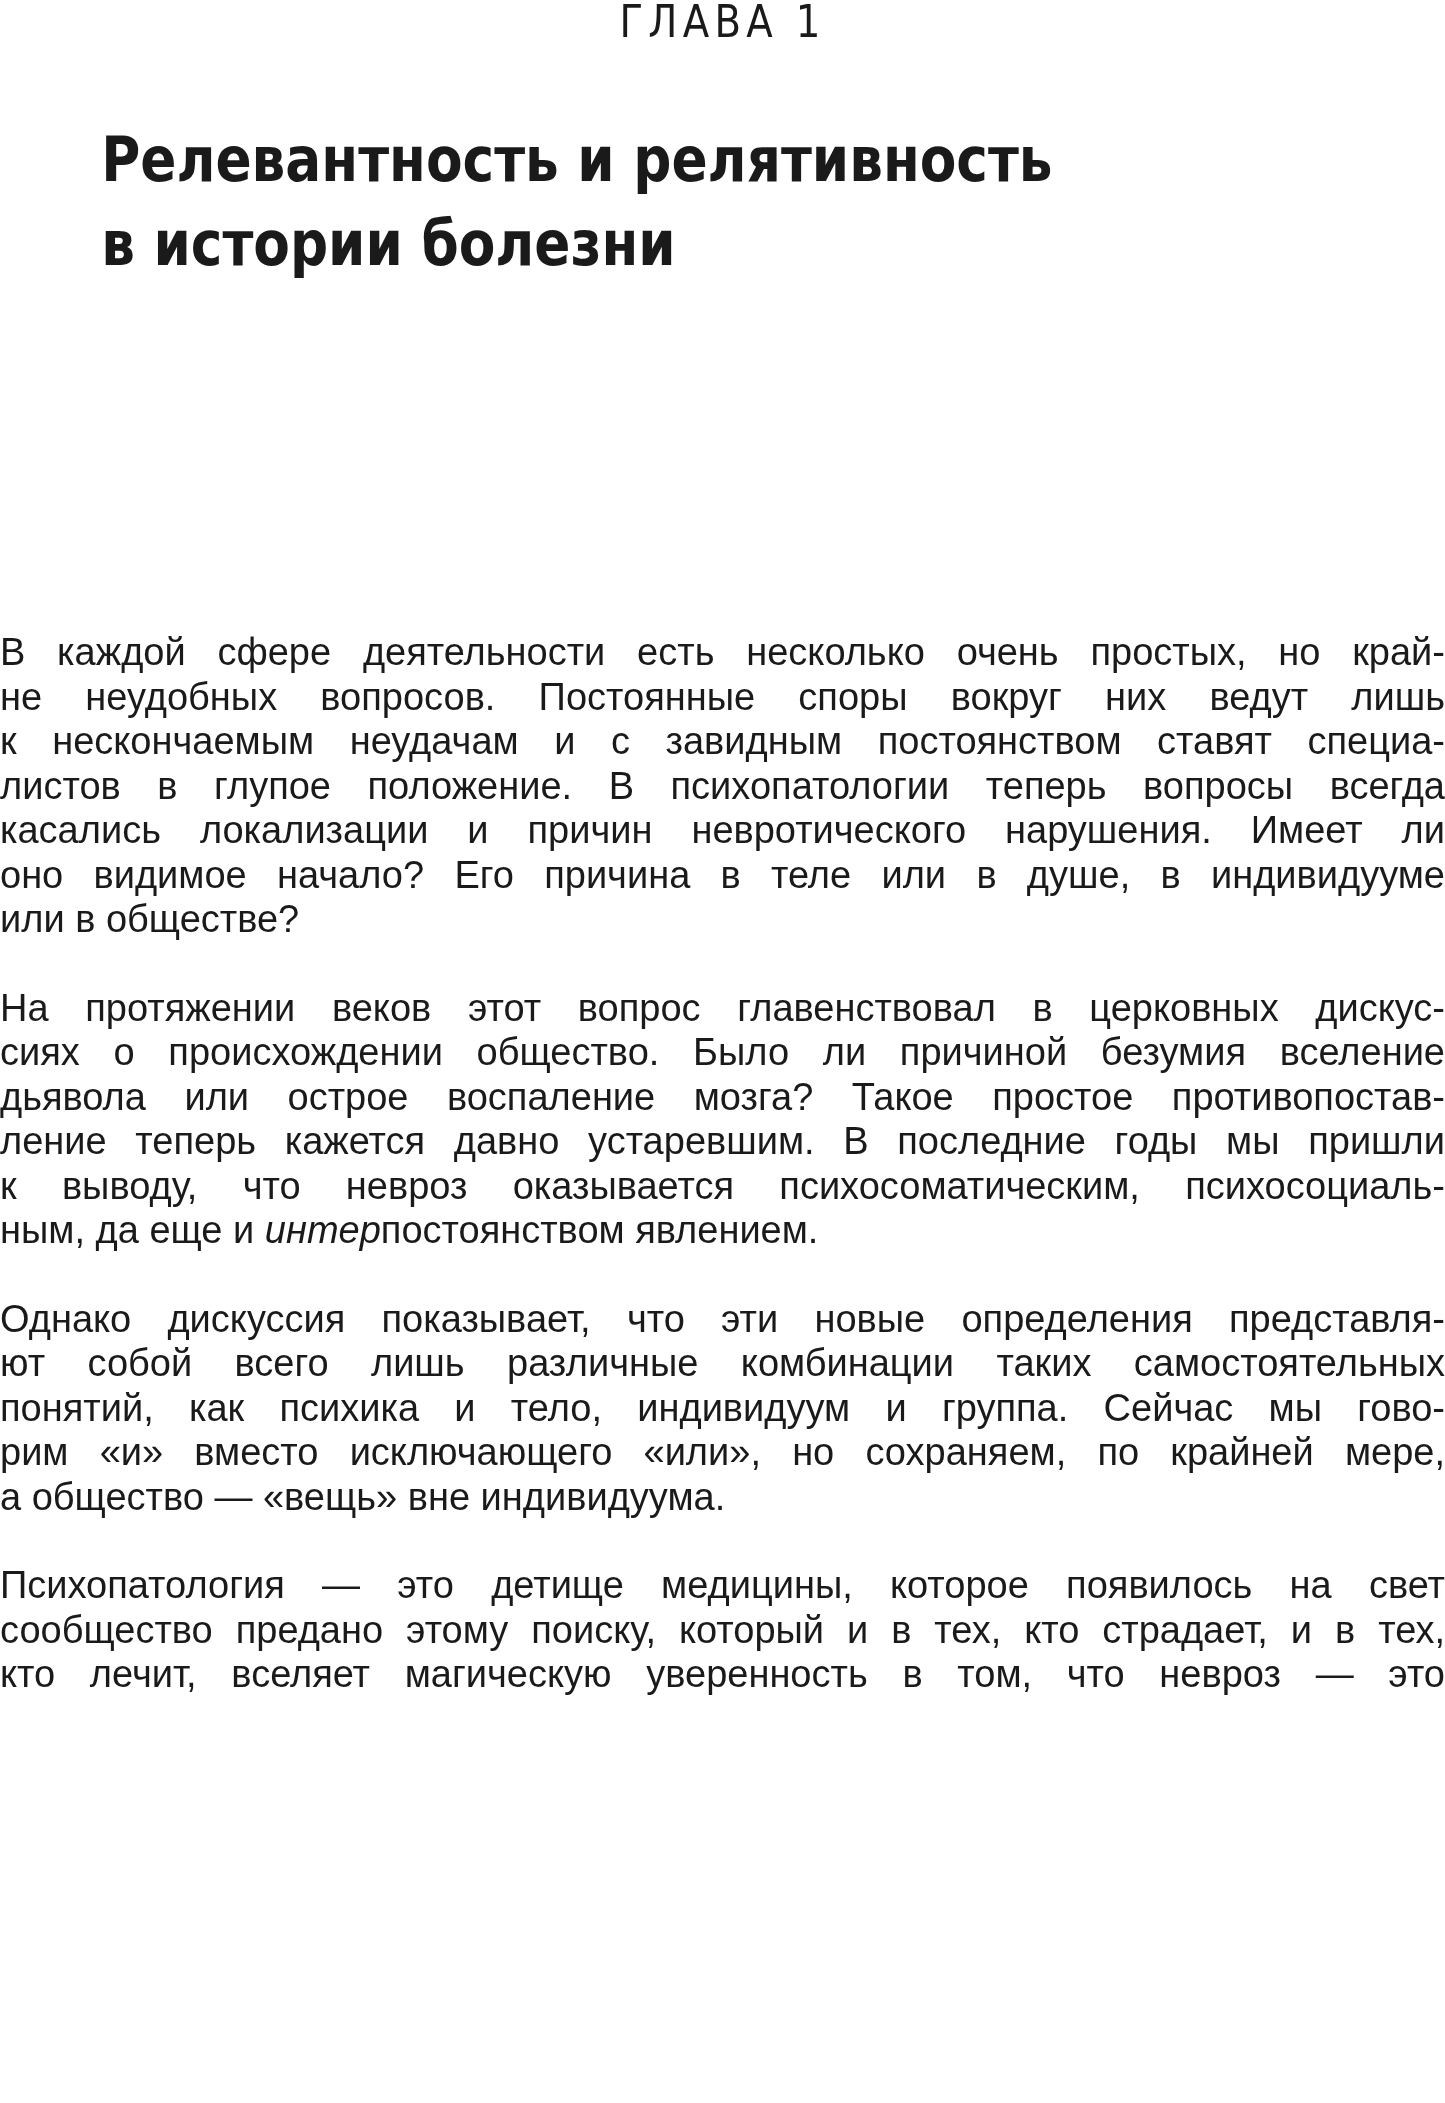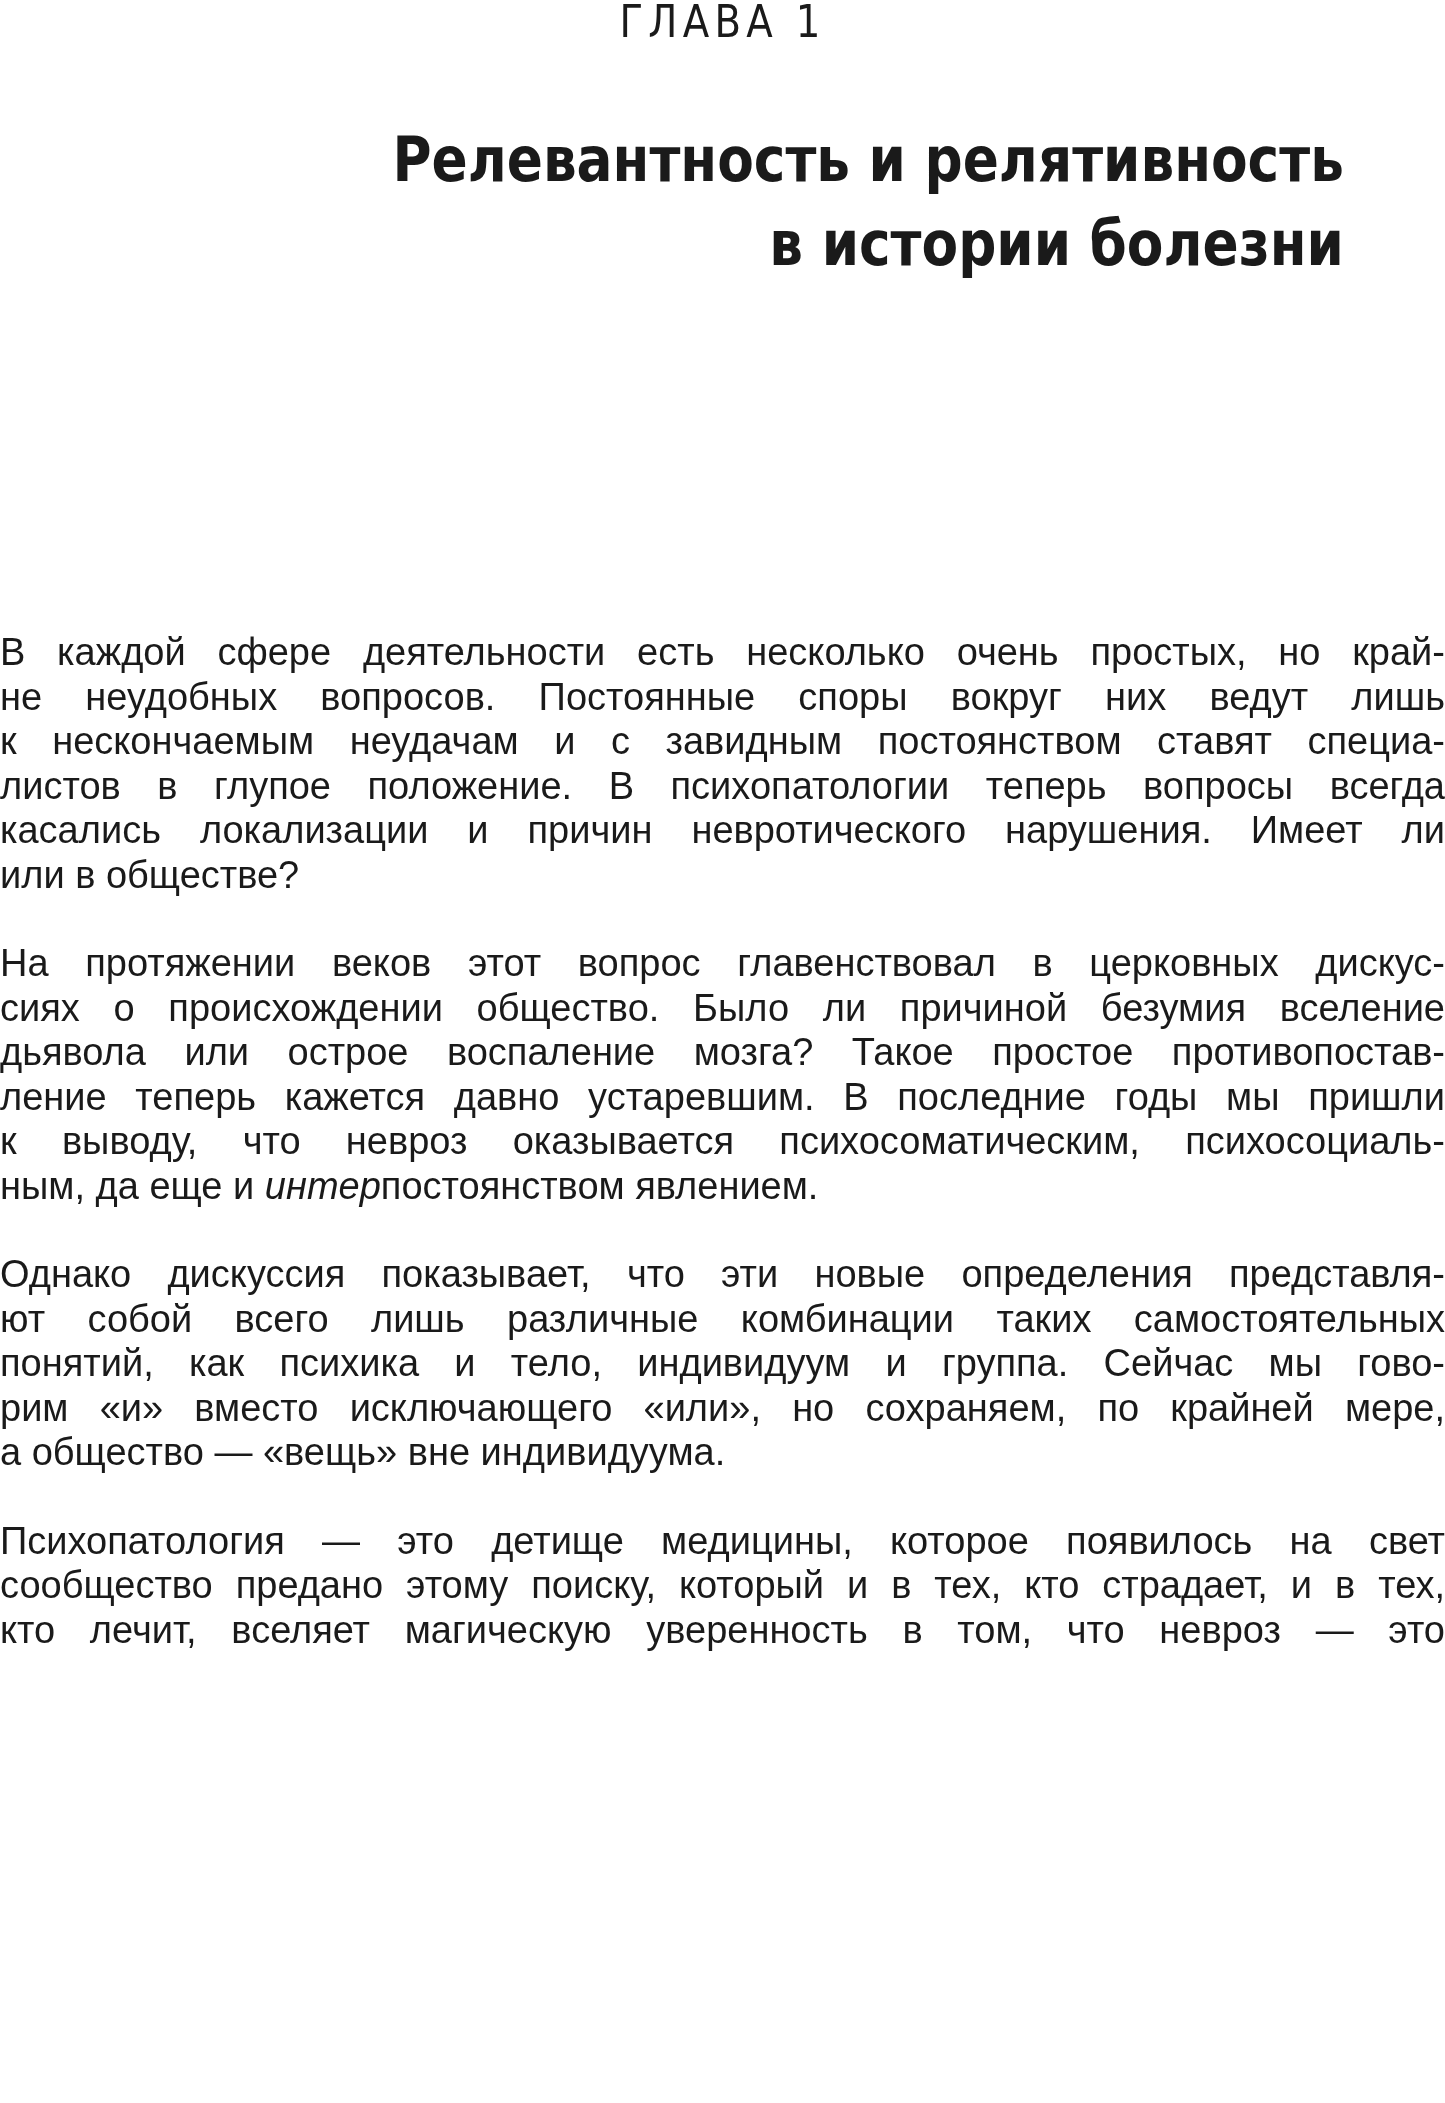--- a/index.html
+++ b/index.html
@@ -26,21 +26,21 @@
     font-weight: normal;
     line-height: 56px;
     transform: scaleX(0.88);
     transform-origin: center;
   }
   .title {
     position: absolute;
     top: 118px;
     left: 0;
     width: 1445px;
-    text-align: right;
+    text-align: left;
     font-family: "DejaVu Sans", sans-serif;
     font-weight: bold;
     font-size: 62px;
     line-height: 84px;
     margin: 0;
   }
   .title .tline {
     display: block;
     transform: scaleX(0.86);
     transform-origin: center;
@@ -88,20 +88,21 @@
   </h1>
 
   <div class="body-text">
 
     <p class="para">
       <span class="line">В каждой сфере деятельности есть несколько очень простых, но край-</span>
       <span class="line">не неудобных вопросов. Постоянные споры вокруг них ведут лишь</span>
       <span class="line">к нескончаемым неудачам и с завидным постоянством ставят специа-</span>
       <span class="line">листов в глупое положение. В психопатологии теперь вопросы всегда</span>
       <span class="line">касались локализации и причин невротического нарушения. Имеет ли</span>
+      <span class="line">оно видимое начало? Его причина в теле или в душе, в индивидууме</span>
       <span class="line last">или в обществе?</span>
     </p>
 
     <p class="para">
       <span class="line">На протяжении веков этот вопрос главенствовал в церковных дискус-</span>
       <span class="line">сиях о происхождении общество. Было ли причиной безумия вселение</span>
       <span class="line">дьявола или острое воспаление мозга? Такое простое противопостав-</span>
       <span class="line">ление теперь кажется давно устаревшим. В последние годы мы пришли</span>
       <span class="line">к выводу, что невроз оказывается психосоматическим, психосоциаль-</span>
       <span class="line last"><span>ным, да еще и </span><em>интер</em><span>постоянством явлением.</span></span>

